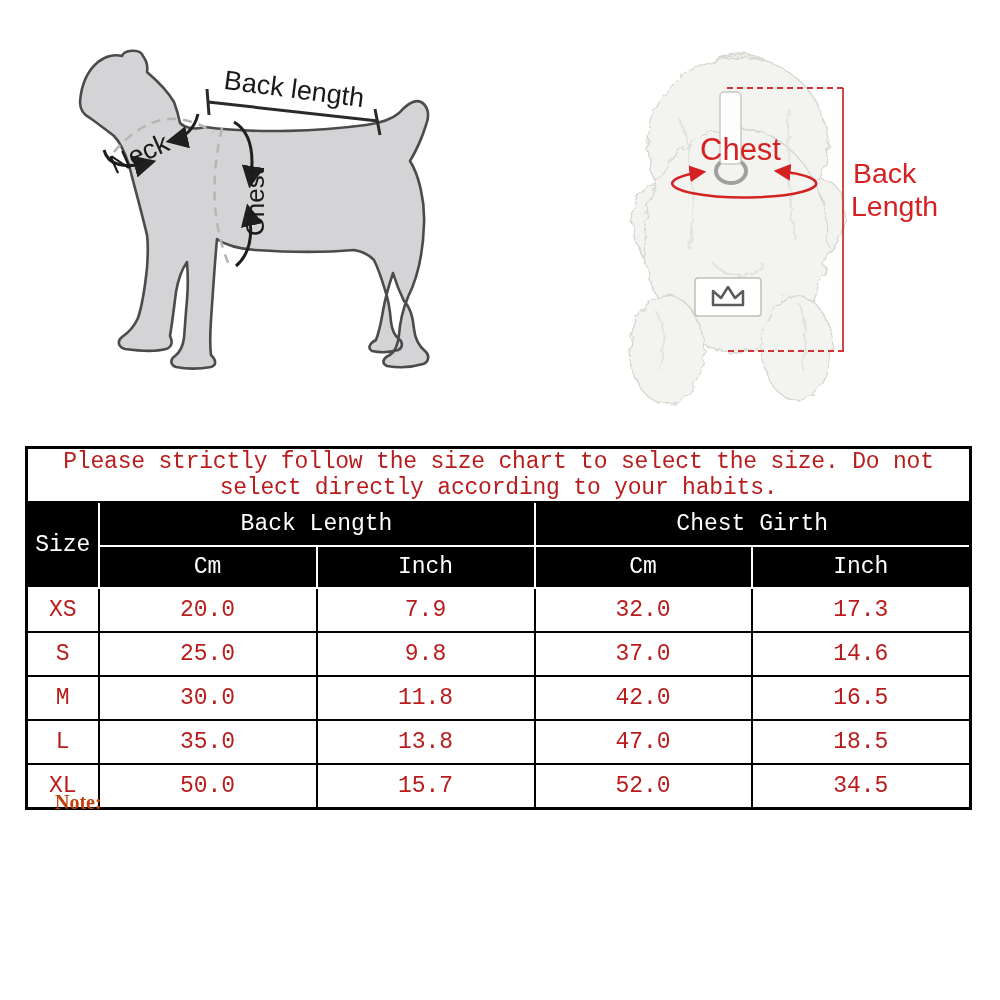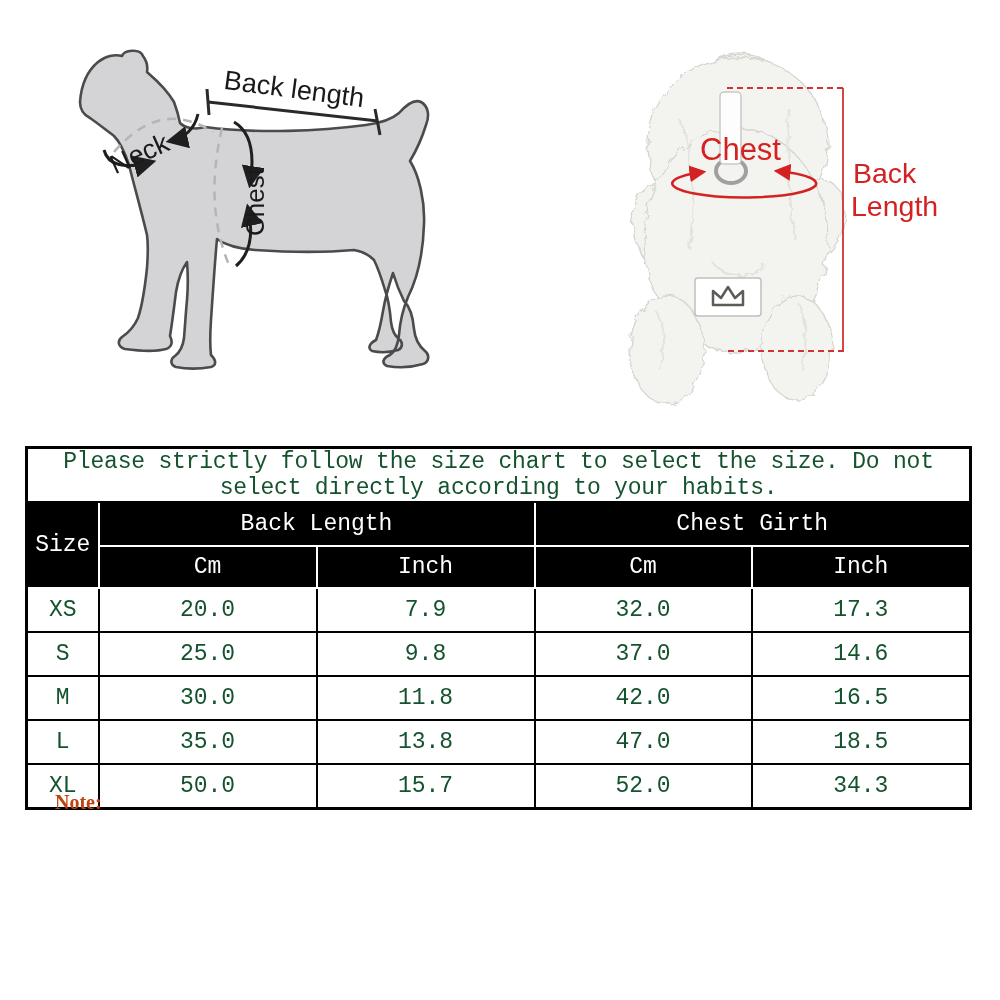--- a/index.html
+++ b/index.html
@@ -11,21 +11,21 @@
   #size-table{position:absolute;left:25px;top:446px;width:946px;border-collapse:collapse;
               table-layout:fixed;border:3px solid #000;}
   #size-table td,#size-table th{padding:0;text-align:center;vertical-align:middle;}
   .warn-cell{height:23px;background:#fff;color:#e02222;font:bold 18px/1 "Liberation Sans",sans-serif;
              letter-spacing:-0.2px;border-bottom:3px solid #000;}
   #size-table th{background:#000;color:#fff;font:23px "Liberation Mono",monospace;font-weight:400;
                  border:2px solid #fff;}
   th.hrow1{height:42px;}
   th.hrow2{height:40px;border-bottom:2px solid #000;}
   th.size-head{border-bottom:2px solid #000;margin-left:22px;}
-  #size-table td{height:42px;background:#fff;color:#14532d;font:23px "Liberation Mono",monospace;
+  #size-table td{height:42px;background:#fff;color:#b91c1c;font:23px "Liberation Mono",monospace;
                  border:2px solid #000;}
 
   
   #notes{position:absolute;left:55px;top:789px;width:900px;color:#c2410c;
          font-family:"Liberation Serif",serif;font-weight:bold;font-size:20px;}
   #notes .nline{height:40px;line-height:26px;}
 
   .abs{position:absolute;}
 </style>
 </head>
@@ -191,21 +191,21 @@
       <td>35.0</td>
       <td>13.8</td>
       <td>47.0</td>
       <td>18.5</td>
     </tr>
     <tr>
       <td>XL</td>
       <td>50.0</td>
       <td>15.7</td>
       <td>52.0</td>
-      <td>34.3</td>
+      <td>34.5</td>
     </tr>
   </tbody>
     </table>
 
   <div id="notes">
     <div class="nline">Note:</div>
   </div>
 
 </div>
 

